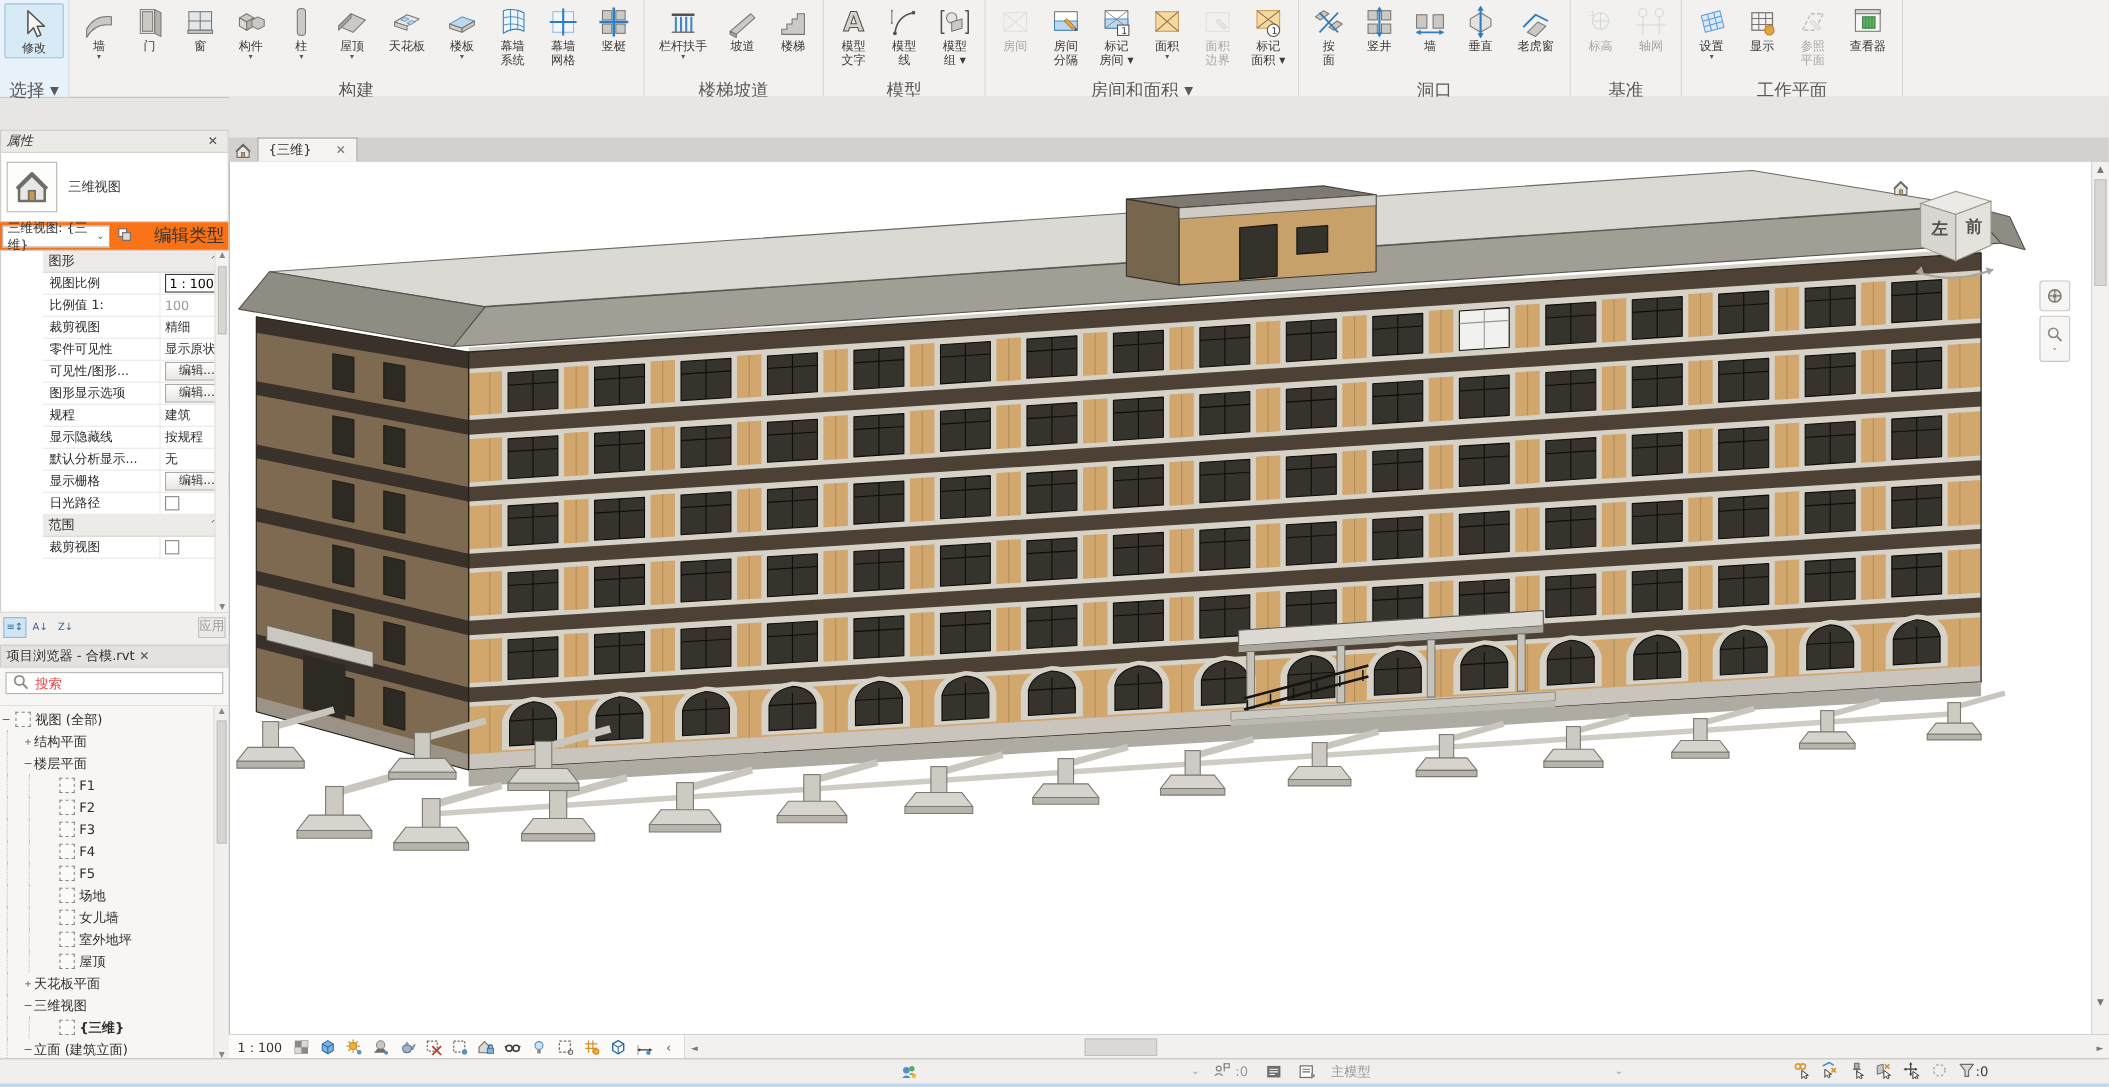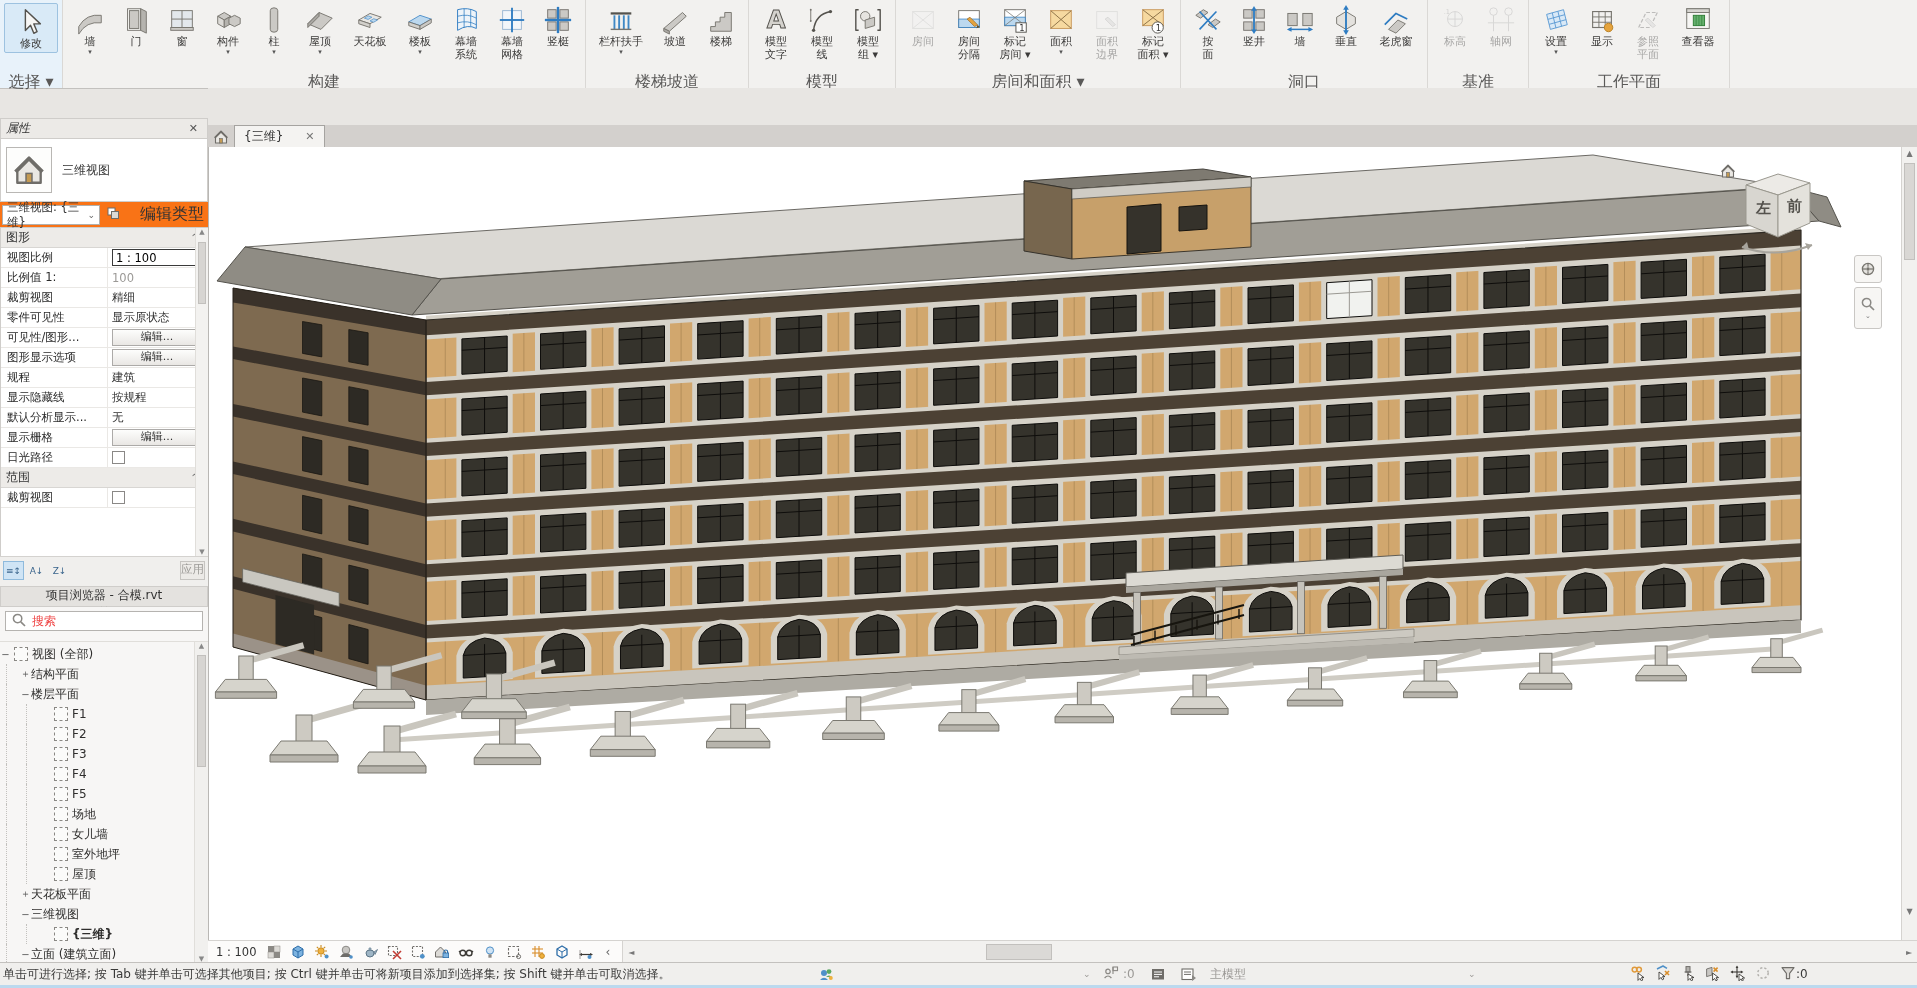--- a/index.html
+++ b/index.html
@@ -38,21 +38,21 @@
   .pv.gray{color:#9b9996;}
   .vinput{border:1px solid #3a3a3a;background:#fff;height:15px;width:88px;font-size:11.5px;padding:0 3px;font-family:inherit;}
   .vbtn{width:88px;height:15px;border:1px solid #acaaa8;background:linear-gradient(#fdfdfc,#e9e7e4);text-align:center;font-size:11px;line-height:14px;}
   .chk{width:11px;height:11px;border:1px solid #8a8886;background:#fff;}
   .pscroll{position:absolute;right:0;top:0;bottom:0;width:12px;background:#f3f2f0;border-left:1px solid #e0deda;font-size:7px;color:#888;text-align:center;}
   .pscroll .thv{position:absolute;left:2px;right:2px;top:14px;height:60px;background:#d7d5d2;border:1px solid #c2c0bd;}
   .applyrow{height:23px;display:flex;align-items:center;gap:2px;padding:2px 3px;background:#f0efed;border-top:1px solid #d4d2cf;}
   .sorticon{width:19px;height:17px;display:flex;align-items:center;justify-content:center;font-size:9px;color:#39648c;border:1px solid transparent;}
   .sorticon.active{background:#cfe4f5;border-color:#8fbadc;}
   .applybtn{margin-left:auto;color:#9b9996;border:1px solid #c6c4c1;background:#eceae7;padding:0 0;height:17px;font-size:11.5px;line-height:15px;}
-  .pbhead{height:19px;background:#e4e2df;border:1px solid #cfcdca;display:flex;align-items:center;padding:0 5px;margin-top:2px;flex-direction:column;}
+  .pbhead{height:19px;background:#e4e2df;border:1px solid #cfcdca;display:flex;align-items:center;padding:0 5px;margin-top:2px;}
   .searchrow{height:26px;padding:4px 5px;background:#f7f6f5;border-bottom:1px solid #e0deda;}
   .searchbox{height:18px;border:1px solid #b5b3b0;background:#fff;display:flex;align-items:center;gap:5px;padding:0 5px;color:#ef4444;}
   .tree{flex:1;background:#f7f6f5;position:relative;overflow:hidden;padding-top:2px;}
   .titem{height:20px;display:flex;align-items:center;white-space:nowrap;font-size:12px;color:#2f2e2d;}
   .tguide{width:13px;height:20px;border-left:1px dotted #c3c1be;margin-left:6px;}
   .texp{width:11px;text-align:center;font-size:10px;color:#555;}
   .ticon{width:12px;height:12px;border:1px dashed #8a8884;background:#fbfbfa;margin:0 4px 0 3px;}
   .tbold{font-weight:bold;}
   .pbscroll{position:absolute;right:0;top:0;bottom:0;width:13px;background:#f1f0ee;border-left:1px solid #e0deda;font-size:7px;color:#888;text-align:center;}
   .pbscroll .thv{position:absolute;left:2px;right:2px;top:13px;height:110px;background:#d7d5d2;border:1px solid #c2c0bd;}
@@ -542,21 +542,21 @@
       <span class="caret">⌄</span>
     </div>
     <div class="etbtn">
       <span id="etIcon"><svg width="16" height="16" viewBox="0 0 16 16">
             <rect x="3" y="3" width="7" height="7" fill="#fff" stroke="#6f6d69" stroke-width="1"></rect>
             <rect x="6.5" y="6.5" width="7" height="7" fill="#dcdad6" stroke="#6f6d69" stroke-width="1"></rect>
           </svg></span>
       <span>编辑类型</span>
     </div>
   </div>
-  <div class="pgrid" id="pgrid" style="height:328px;flex:none;">
+  <div class="pgrid" id="pgrid" style="height:328px;flex:none;padding-left:38px;">
     <div class="psec">
         <span>图形</span>
         <span class="secchev">⌃⌃</span>
       </div>
       <div class="prow">
         <div class="pl">视图比例</div>
         <div class="pv">
           <input class="vinput" readonly="" value="1 : 100" style="">
         </div>
       </div>
@@ -1495,21 +1495,20 @@
       </div>
     <div class="hscroll">
       <span class="ar" style="left:0;">◄</span>
       <div class="tr"></div>
       <span class="ar" style="right:0;">►</span>
     </div>
   </div>
 </div>
 
 <div class="statusbar">
-  <span class="sbitem" style="left:3px;">单击可进行选择; 按 Tab 键并单击可选择其他项目; 按 Ctrl 键并单击可将新项目添加到选择集; 按 Shift 键并单击可取消选择。</span>
   <span class="sbitem" style="left:818px;" id="wsIcon">
       <svg width="16" height="16" viewBox="0 0 16 16">
         <circle cx="6" cy="7" r="3" fill="#4f90c8" stroke="none" stroke-width="1"></circle>
         <path d="M2 14 Q6 9.6 10 14 Z" fill="#4f90c8" stroke="none" stroke-width="1" stroke-linejoin="round"></path>
         <circle cx="11" cy="5.6" r="2.4" fill="#5aa863" stroke="none" stroke-width="1"></circle>
         <path d="M8 11 Q11 7.8 14 11 Z" fill="#5aa863" stroke="none" stroke-width="1" stroke-linejoin="round"></path>
         <circle cx="12.8" cy="12" r="2" fill="#f0b13e" stroke="none" stroke-width="1"></circle>
       </svg>
     </span>
   <span class="sbitem sbgray" style="left:1083px;font-size:9px;">⌄</span>

